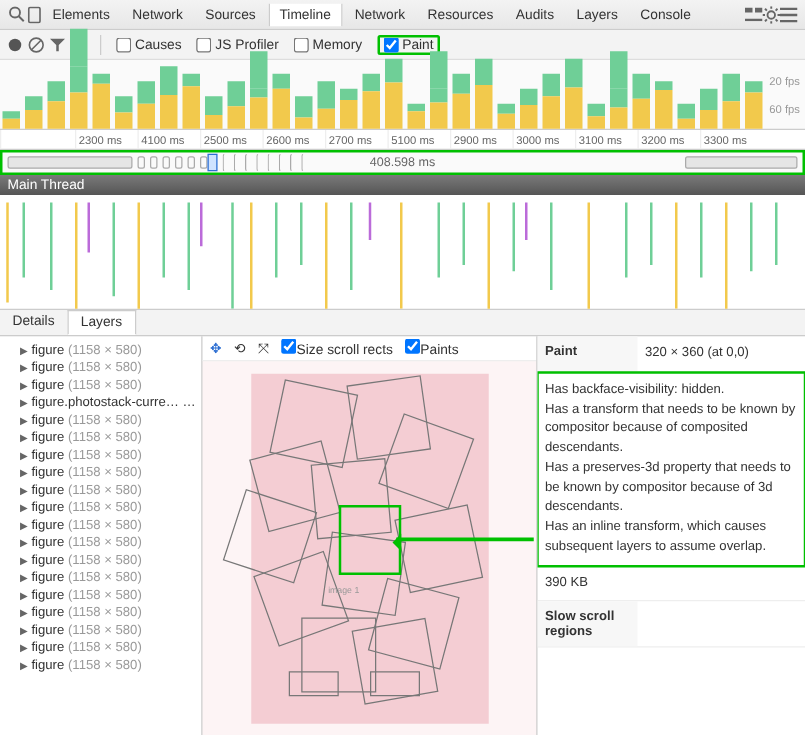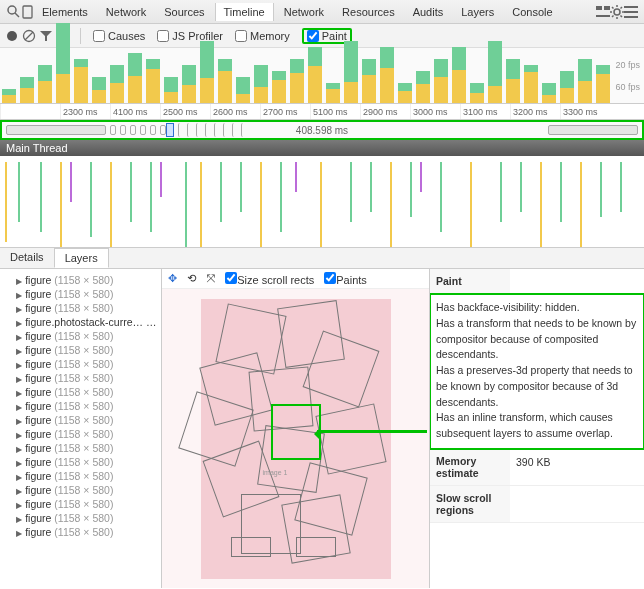--- a/index.html
+++ b/index.html
@@ -432,29 +432,29 @@
         <div class="square" style="left:30px;top:238px;width:40px;height:20px;transform:none"></div>
         <div class="square" style="left:95px;top:238px;width:40px;height:20px;transform:none"></div>
       </div>
       <div class="arrow"></div>
     </div>
   </div>
 
   <div class="props">
     <div class="prow">
         <div class="pkey">Paint</div>
+        <div class="pval">320 × 360 (at 0,0)</div>
       </div>
     <div class="prow comp-outline">
         <div class="pval" style="white-space:pre-line">Has backface-visibility: hidden.
 Has a transform that needs to be known by compositor because of composited descendants.
 Has a preserves-3d property that needs to be known by compositor because of 3d descendants.
 Has an inline transform, which causes subsequent layers to assume overlap.</div>
       </div>
     <div class="prow">
-        <div class="pkey">Memory estimate</div>
         <div class="pval">390 KB</div>
       </div>
     <div class="prow">
         <div class="pkey">Slow scroll regions</div>
         <div class="pval"></div>
       </div>
   </div>
 </div>
 
 </body></html>

